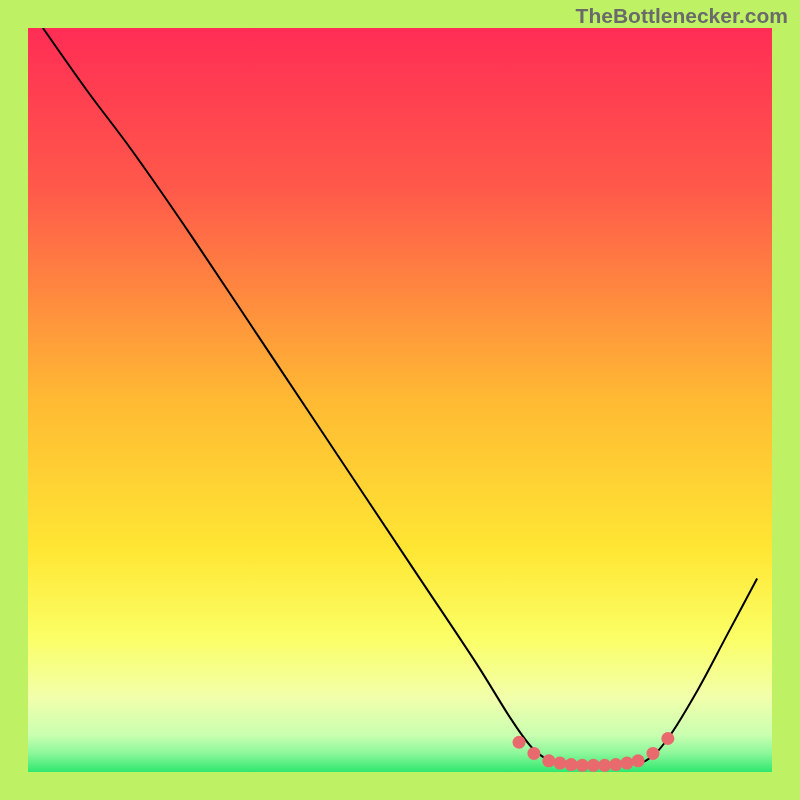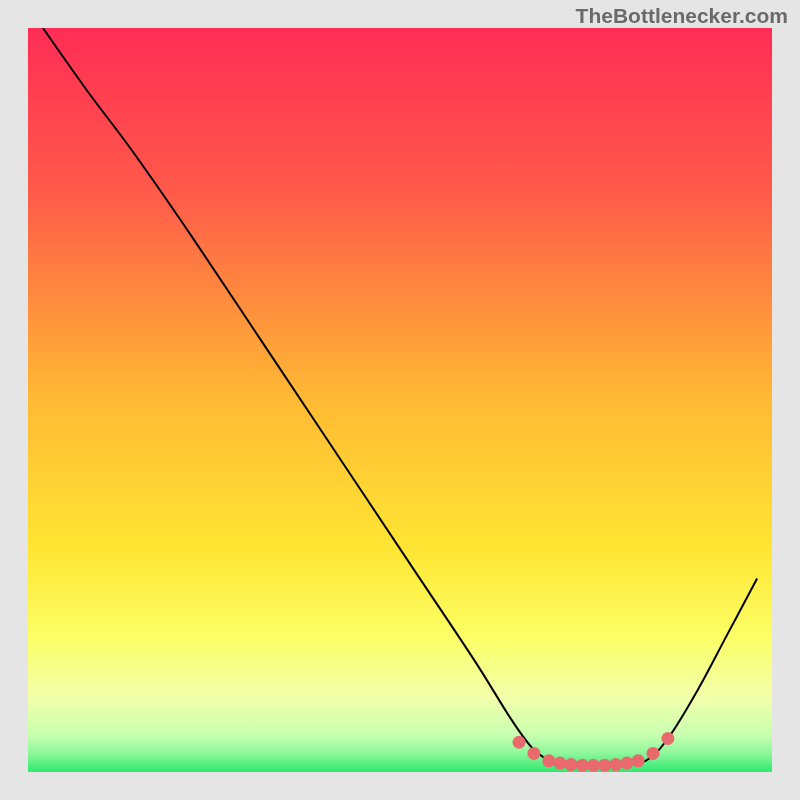--- a/index.html
+++ b/index.html
@@ -8,21 +8,21 @@
     background: #000000;
     width: 800px;
     height: 800px;
     overflow: hidden;
     font-family: Arial, sans-serif;
   }
   .container {
     position: relative;
     width: 800px;
     height: 800px;
-    background: #e5e5e5;
+    background: #bef264;
   }
   .watermark {
     position: absolute;
     top: 4px;
     right: 12px;
     color: #6a6a6a;
     font-size: 21px;
     font-weight: bold;
     z-index: 10;
   }

